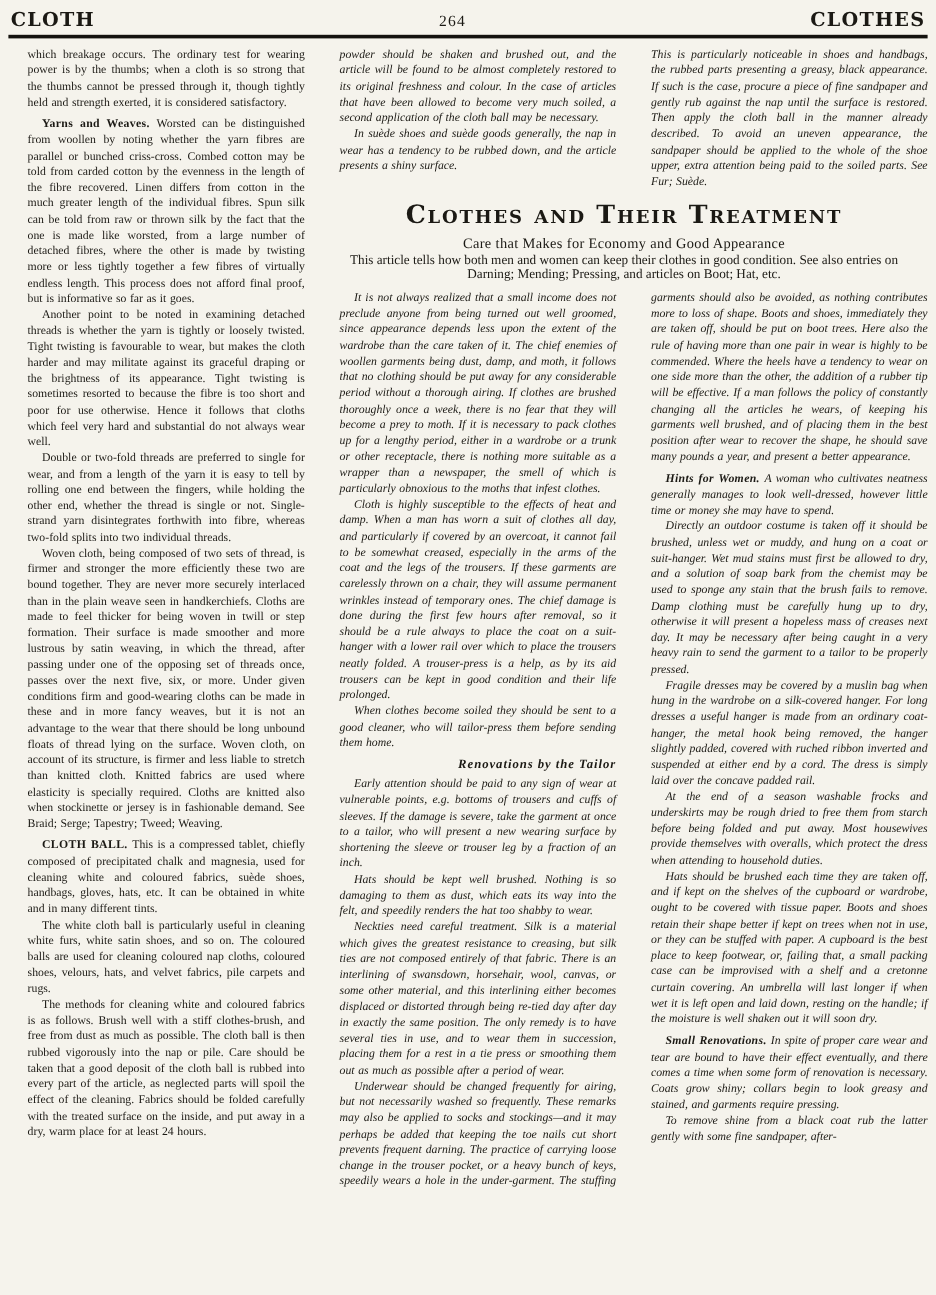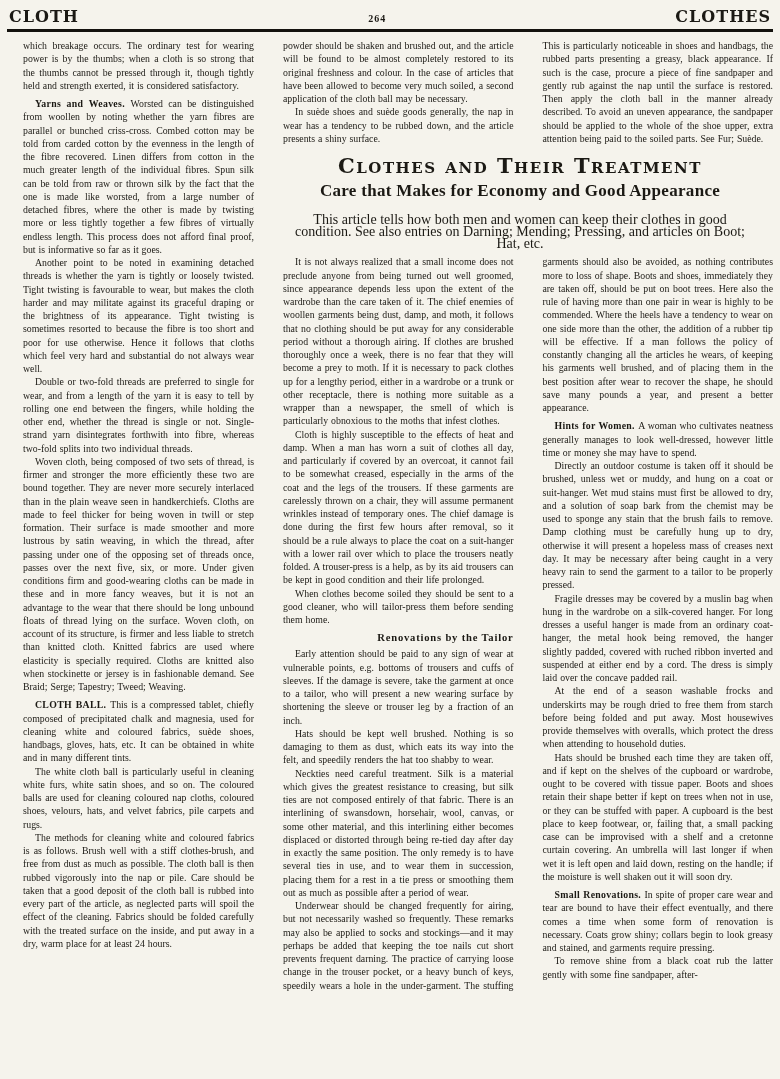--- a/index.html
+++ b/index.html
@@ -14,27 +14,27 @@
   
   .running-head {
     display: flex; justify-content: space-between; align-items: baseline;
     padding: 7px 2px 3px 2px;
     border-bottom: 3px solid #14120e;
   }
   .running-title {
     font-weight: bold; font-size: 16px; letter-spacing: 1px;
     font-family: "DejaVu Serif", serif;
   }
-  .page-number { font-size: 10px; font-weight: bold; letter-spacing: 1px; }
+  .page-number { font-size: 13px; font-weight: normal; letter-spacing: 1px; }
 
   
   .columns { display: flex; gap: 13px; padding-top: 7px; }
   .col { width: 247px; flex: 0 0 auto; }
   .right-area { flex: 1 1 auto; min-width: 0; }
-  .two-col { display: flex; gap: 13px; }
+  .two-col { display: flex; gap: 13px; font-style: italic; }
   .two-col .col { flex: 1 1 0; width: auto; }
 
   
   .col p {
     font-size: 9.8px; line-height: 13.25px;
     text-align: justify; text-indent: 12px;
     word-spacing: 0.5px;
     margin-left: 16px;
   }
   .col p.noindent { text-indent: 0; }
@@ -44,26 +44,26 @@
   
   .article-header { text-align: center; padding: 8px 4px 6px 4px; }
   .article-title {
     font-family: "DejaVu Serif", serif;
     font-variant: small-caps;
     font-weight: bold;
     font-size: 21px; line-height: 26px; letter-spacing: 1.5px;
     white-space: nowrap;
   }
   .article-subtitle {
-    font-weight: bold; font-size: 17px; line-height: 17px;
+    font-weight: normal; font-size: 12px; line-height: 17px;
     letter-spacing: 0.3px; margin-top: 3px;
   }
   .article-note {
-    font-size: 14px; line-height: 11.8px;
-    max-width: 462px; margin: 15px auto 0 auto;
+    font-size: 11px; line-height: 11.8px;
+    max-width: 462px; margin: 0 auto 0 auto;
   }
 
   .subheading {
     text-align: right; font-weight: bold; font-size: 10.6px;
     letter-spacing: 0.8px; margin: 6px 0 4px 0; text-indent: 0;
   }
 </style>
 </head>
 <body>
 

